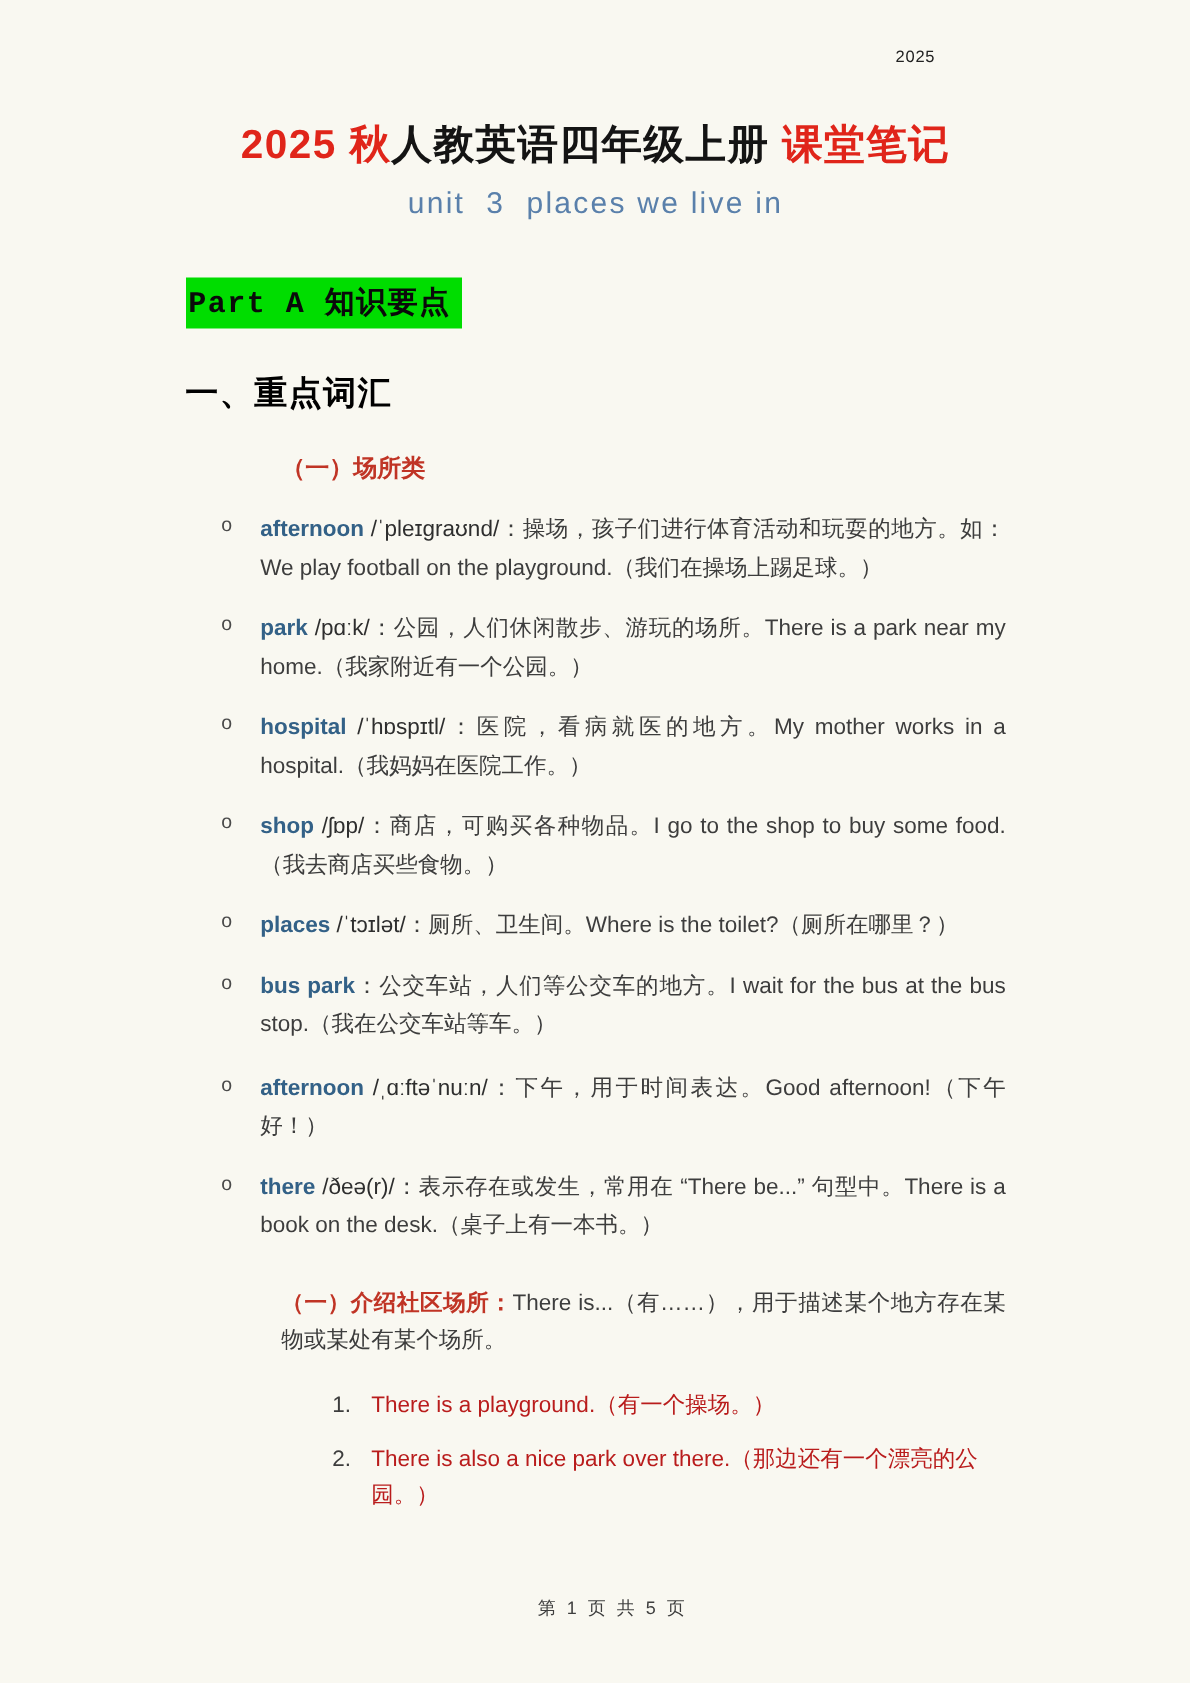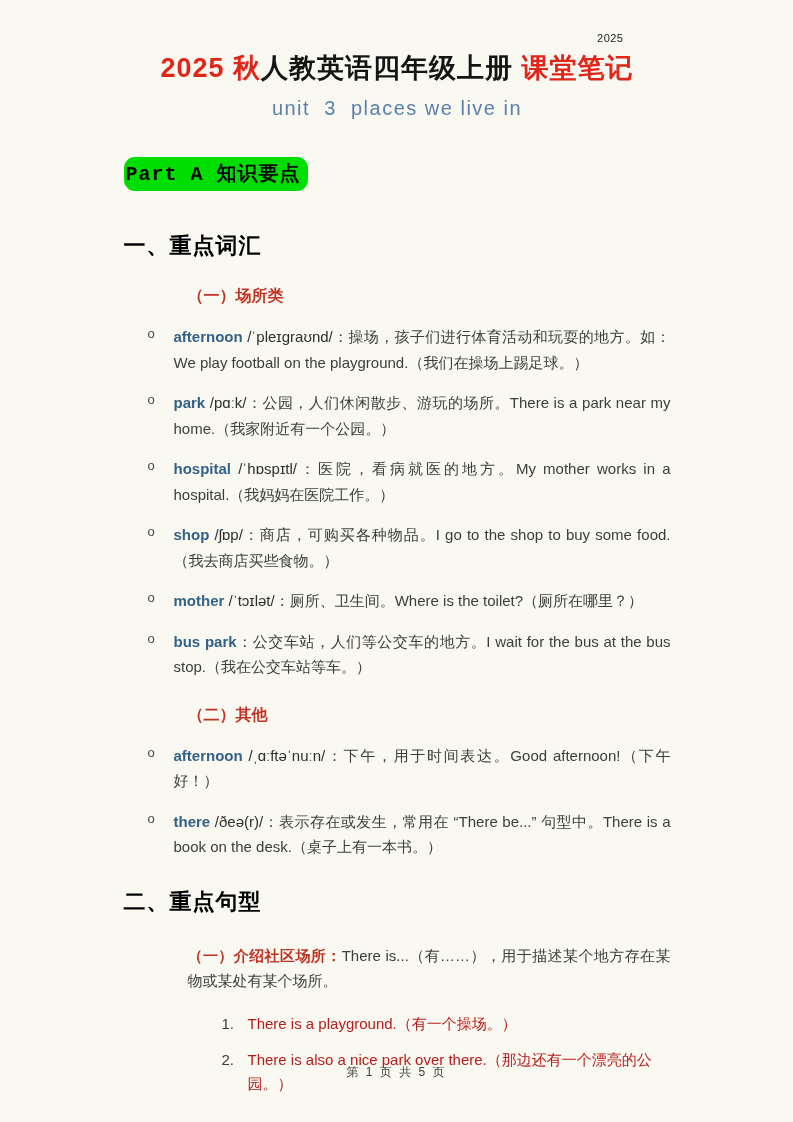--- a/index.html
+++ b/index.html
@@ -18,21 +18,21 @@
   }
   .corner-year {
     position: absolute;
     top: 32px;
     right: 118px;
     font-size: 11px;
     color: #222;
     letter-spacing: 0.5px;
   }
   .content {
-    padding: 52px 71px 0 72px;
+    padding: 80px 71px 0 72px;
   }
   .doc-title {
     text-align: center;
     font-size: 27px;
     font-weight: bold;
     letter-spacing: 1px;
     line-height: 1.2;
   }
   .doc-title .red { color: #e0251a; }
   .doc-title .black { color: #141414; }
@@ -48,29 +48,28 @@
   .part-banner {
     display: inline-block;
     margin-top: 37px;
     background: #00dd00;
     color: #0a0a0a;
     font-family: "Liberation Mono", "DejaVu Sans Mono", monospace;
     font-weight: bold;
     font-size: 20px;
     padding: 3px 7px 4px 2px;
     letter-spacing: 1px;
-    border-radius: 11px;
   }
   .h-main {
     font-size: 22px;
     font-weight: bold;
     color: #000;
     letter-spacing: 1px;
   }
-  .h-main.first { margin-top: 40px; }
+  .h-main.first { margin-top: 28px; }
   .h-main.second { margin-top: 27px; }
   .h-sub {
     margin: 25px 0 0 64px;
     font-size: 16px;
     font-weight: bold;
     color: #c03425;
   }
   .vocab-list { margin-top: 17px; }
   .vocab-item {
     display: flex;
@@ -114,21 +113,21 @@
   }
   .sent-item .num {
     flex: 0 0 26px;
     color: #3d3d3d;
   }
   .sent-item .txt { flex: 1; color: #b91c1c; }
   .spacer-lg { height: 10px; }
   .page-footer {
     position: absolute;
     bottom: 41px;
-    left: 0;
+    left: 12px;
     width: 100%;
     text-align: center;
     font-size: 12px;
     color: #3f3f3f;
     letter-spacing: 2px;
   }
 </style>
 </head>
 <body>
 
@@ -167,47 +166,45 @@
         <p class="vocab-text"><span class="word">hospital</span><span class="phon"> /ˈhɒspɪtl/</span><span class="desc">：医院，看病就医的地方。My mother works in a hospital.（我妈妈在医院工作。）</span></p>
       </div>
 
       <div class="vocab-item">
         <span class="bullet">o</span>
         <p class="vocab-text"><span class="word">shop</span><span class="phon"> /ʃɒp/</span><span class="desc">：商店，可购买各种物品。I go to the shop to buy some food.（我去商店买些食物。）</span></p>
       </div>
 
       <div class="vocab-item">
         <span class="bullet">o</span>
-        <p class="vocab-text"><span class="word">mother</span><span class="phon"> /ˈtɔɪlət/</span><span class="desc">：厕所、卫生间。Where is the toilet?（厕所在哪里？）</span></p>
+        <p class="vocab-text"><span class="word">places</span><span class="phon"> /ˈtɔɪlət/</span><span class="desc">：厕所、卫生间。Where is the toilet?（厕所在哪里？）</span></p>
       </div>
 
       <div class="vocab-item">
         <span class="bullet">o</span>
         <p class="vocab-text"><span class="word">bus park</span><span class="phon"></span><span class="desc">：公交车站，人们等公交车的地方。I wait for the bus at the bus stop.（我在公交车站等车。）</span></p>
       </div>
 
     </div>
 
-    <div class="h-sub">（二）其他</div>
 
     <div class="vocab-list">
 
       <div class="vocab-item">
         <span class="bullet">o</span>
         <p class="vocab-text"><span class="word">afternoon</span><span class="phon"> /ˌɑːftəˈnuːn/</span><span class="desc">：下午，用于时间表达。Good afternoon!（下午好！）</span></p>
       </div>
 
       <div class="vocab-item">
         <span class="bullet">o</span>
         <p class="vocab-text"><span class="word">there</span><span class="phon"> /ðeə(r)/</span><span class="desc">：表示存在或发生，常用在 “There be...” 句型中。There is a book on the desk.（桌子上有一本书。）</span></p>
       </div>
 
     </div>
 
-    <div class="h-main second">二、重点句型</div>
 
     <div>
       <p class="sent-group-heading"><span class="label">（一）介绍社区场所：</span><span class="intro">There is...（有……），用于描述某个地方存在某物或某处有某个场所。</span></p>
       <div class="sent-list">
         <div class="sent-item">
           <span class="num">1.</span>
           <span class="txt">There is a playground.（有一个操场。）</span>
         </div>
         <div class="sent-item">
           <span class="num">2.</span>

